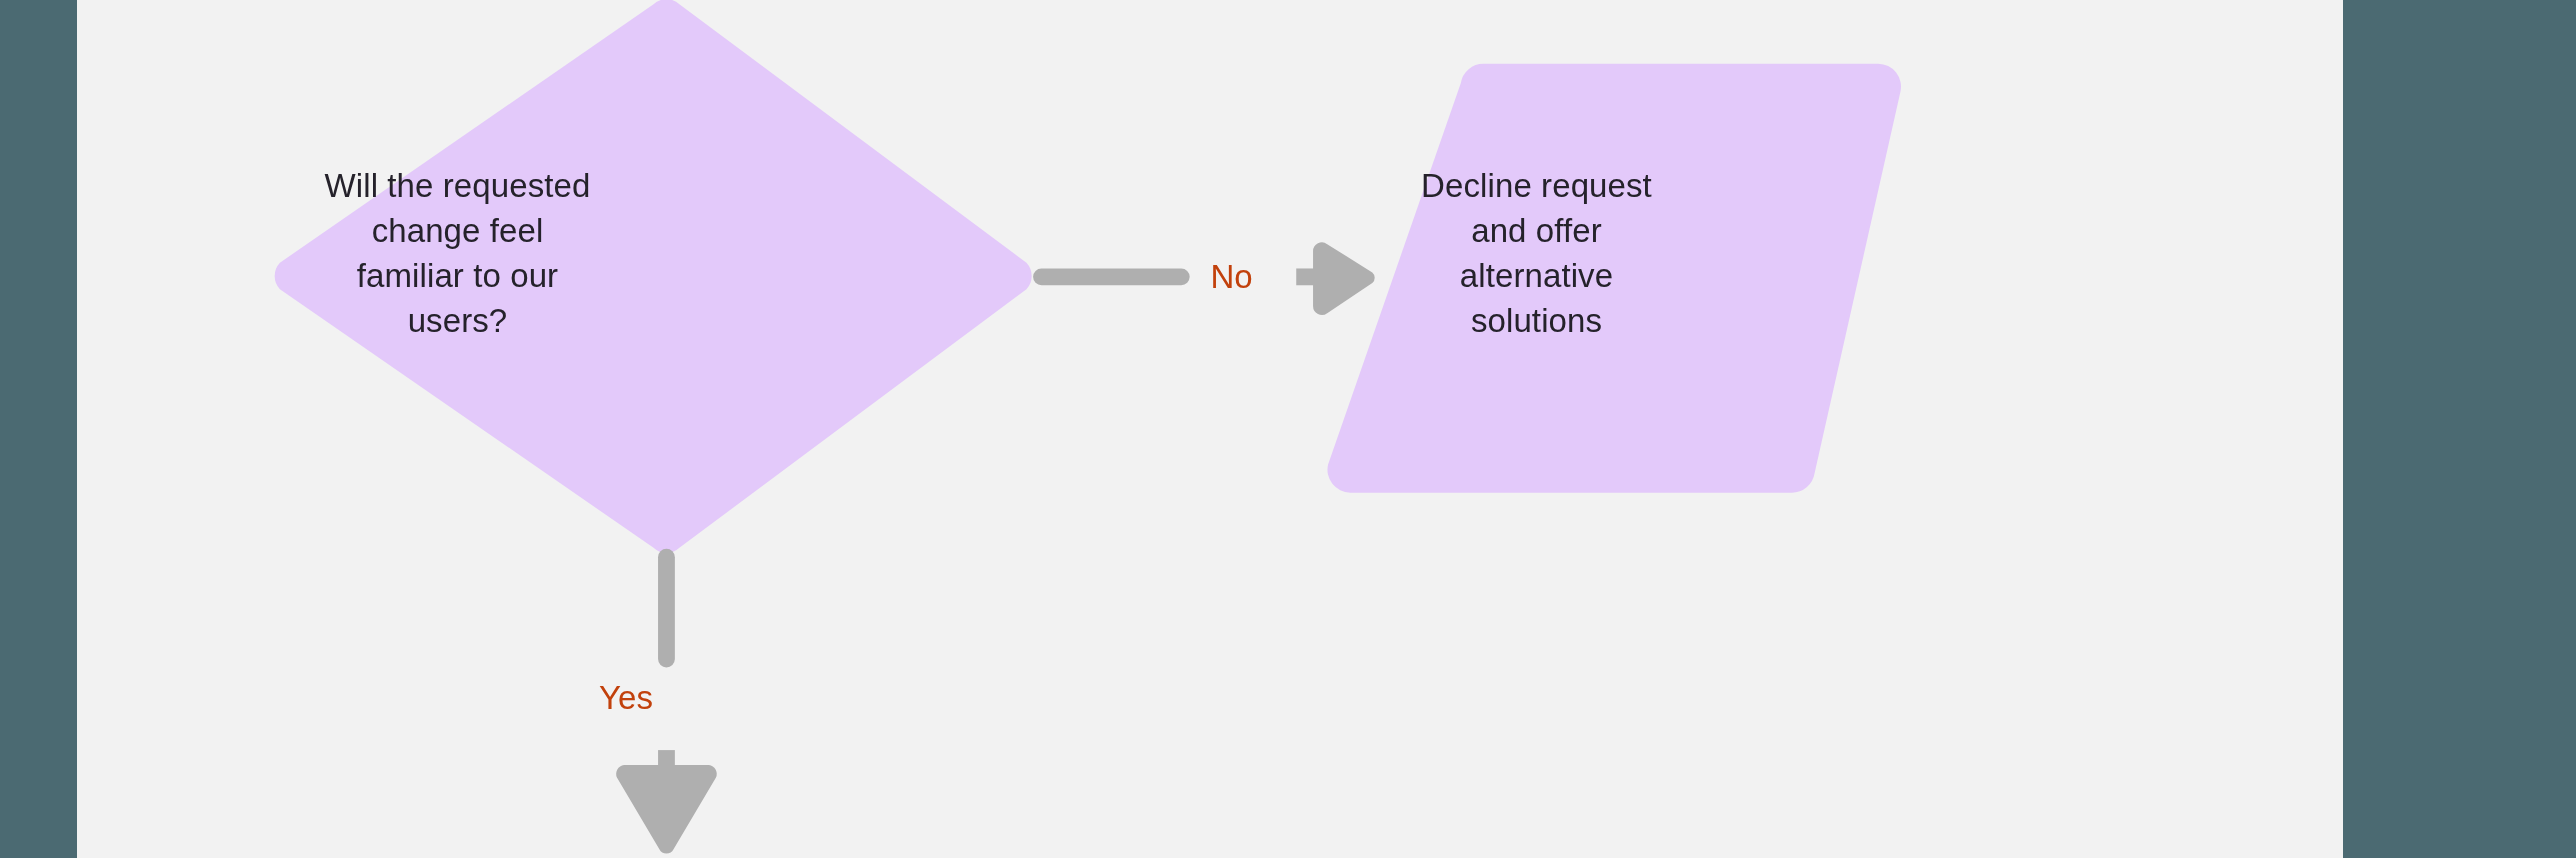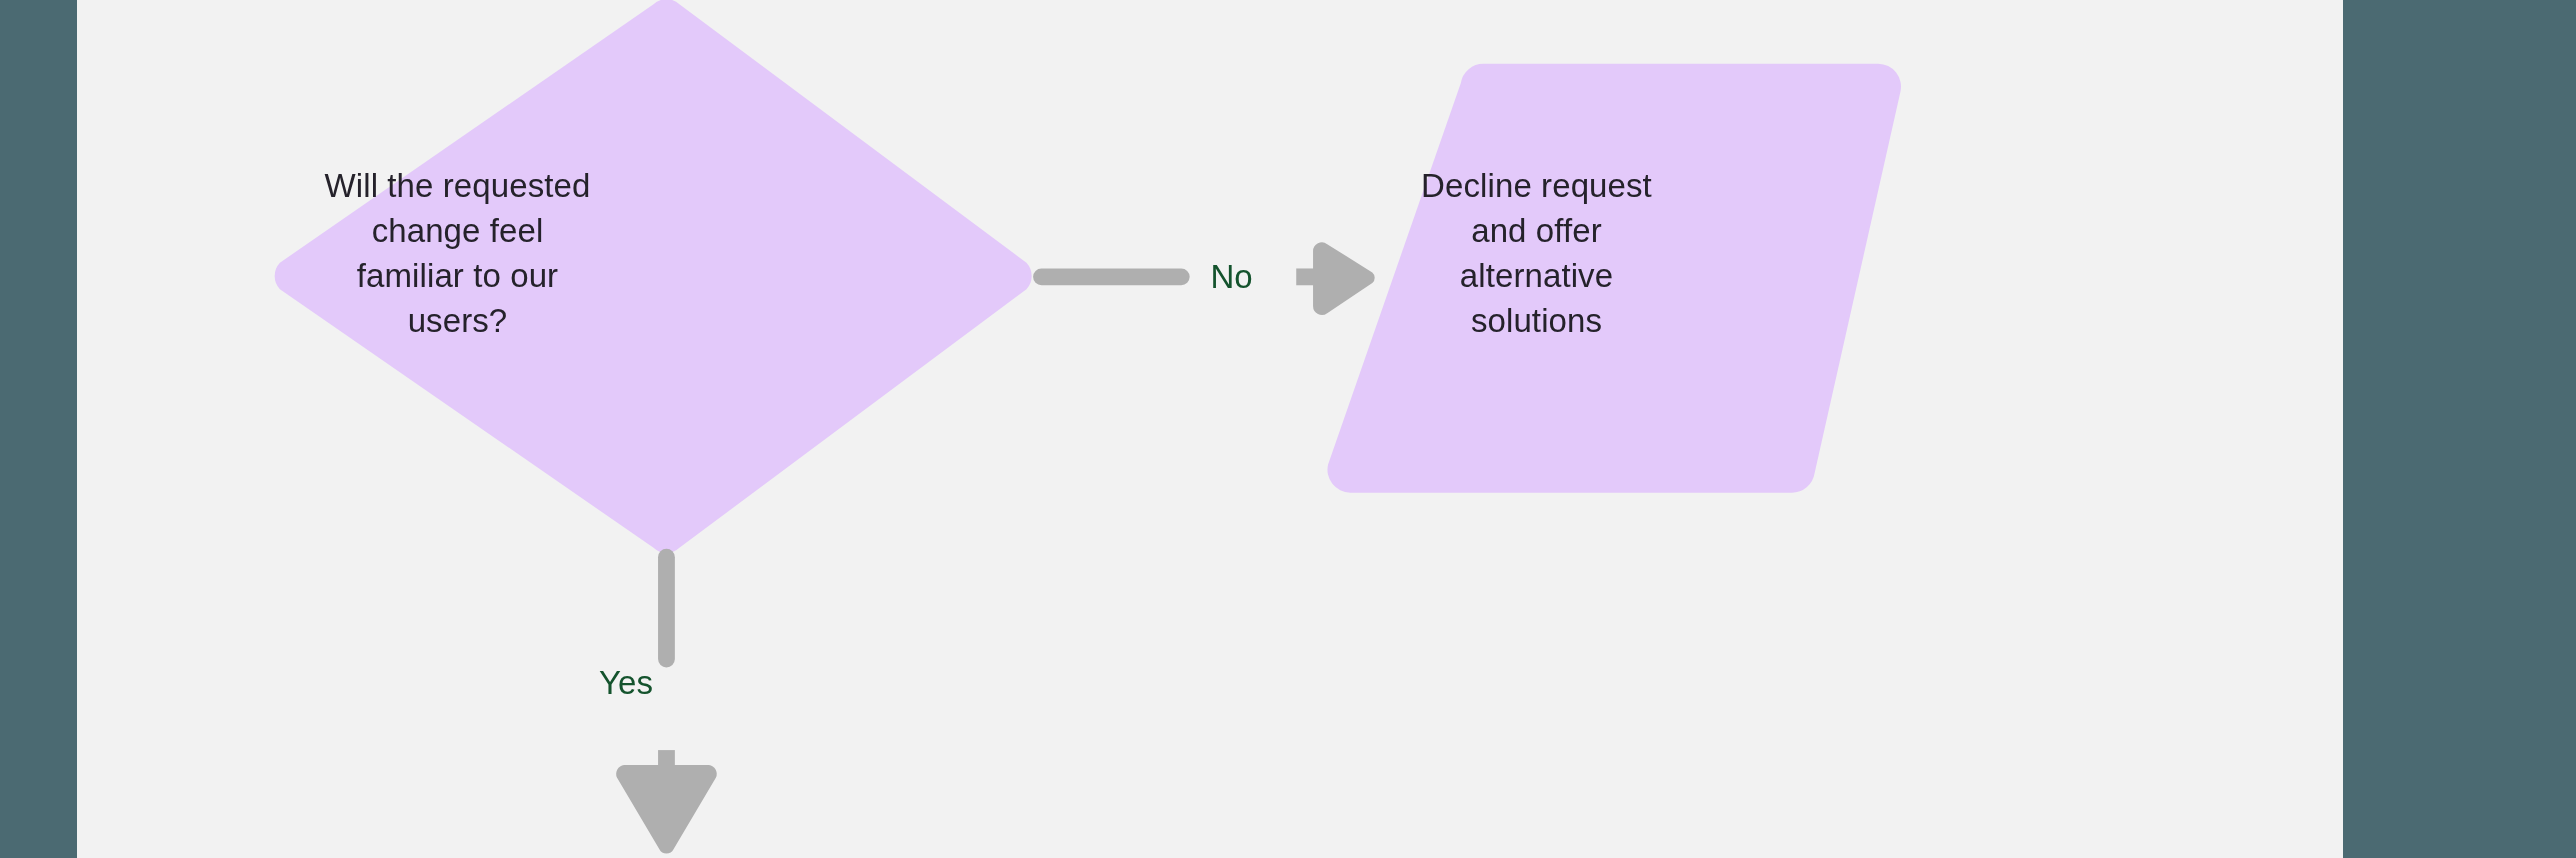--- a/index.html
+++ b/index.html
@@ -71,30 +71,30 @@
   #decline-text {
     left: 1256px;
     top: 163px;
     width: 407px;
     text-align: center;
   }
 
   
   .edge-label {
     position: absolute;
-    color: #14532d;
+    color: #c2410c;
     font-family: "Liberation Sans", sans-serif;
     font-size: 33px;
     line-height: 37px;
     text-align: center;
     white-space: nowrap;
   }
 
   #label-no  { left: 1119px; top: 258px; width: 71px; }
-  #label-yes { left: 505px;  top: 664px; width: 88px; }
+  #label-yes { left: 505px;  top: 679px; width: 88px; }
 </style>
 </head>
 <body>
 
 <div id="screen">
 
   <div class="rail" id="rail-left"></div>
   <div class="rail" id="rail-right"></div>
 
   <div id="canvas">

